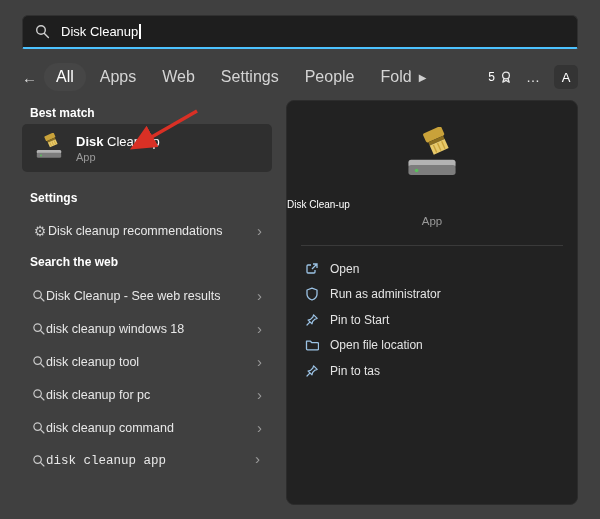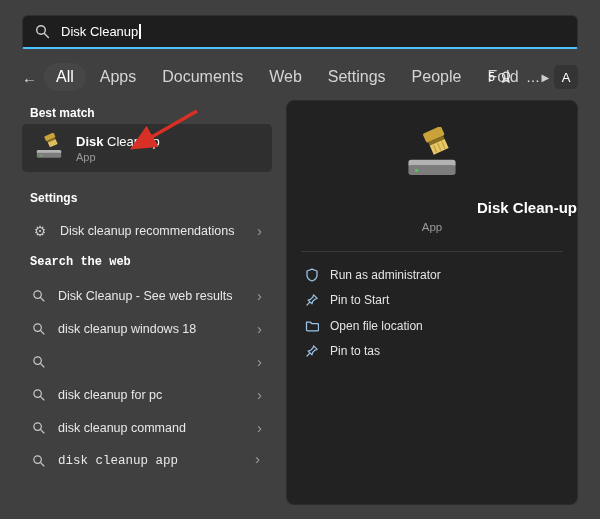--- a/index.html
+++ b/index.html
@@ -15,51 +15,51 @@
     border-radius:6px 6px 2px 2px;display:flex;align-items:center;
     padding:0 12px;box-sizing:border-box;
   }
   .search-bar .txt{color:#ffffff;font-size:13px;margin-left:11px;}
   .caret{display:inline-block;width:1.5px;height:15px;background:#fff;margin-left:1px;vertical-align:-3px;}
   
   .filter-row{position:absolute;left:22px;top:63px;right:22px;height:28px;display:flex;align-items:center;}
   .back-btn{color:#dddddd;font-size:15px;width:22px;text-align:left;cursor:pointer;}
   .pill{padding:5px 12px;border-radius:14px;color:#d4d4d4;font-size:16px;white-space:nowrap;cursor:pointer;margin-right:2px;}
   .pill.active{background:#464646;color:#ffffff;}
-  .pill.clip{max-width:34px;overflow:hidden;padding-right:0;margin-right:16px;}
+  .pill.clip{max-width:34px;overflow:hidden;padding-right:0;margin-right:0;}
   .play-btn{color:#cfcfcf;font-size:10px;padding:5px 7px;cursor:pointer;}
   .right-cluster{position:absolute;right:0;top:0;height:28px;display:flex;align-items:center;gap:13px;}
   .rewards{display:flex;align-items:center;gap:4px;color:#fff;font-size:12px;cursor:pointer;}
   .more-btn{color:#e8e8e8;font-size:14px;letter-spacing:1px;cursor:pointer;}
   .avatar{width:24px;height:24px;border-radius:5px;background:#343434;color:#fff;
     font-size:13px;display:flex;align-items:center;justify-content:center;cursor:pointer;}
   
   .sec-header{position:absolute;left:30px;color:#ffffff;font-size:12px;font-weight:700;}
   .best-card{
     position:absolute;left:22px;top:124px;width:250px;height:48px;background:#2f2f2f;
     border-radius:5px;display:flex;align-items:center;padding:0 12px;box-sizing:border-box;cursor:pointer;
   }
   .best-card .meta{margin-left:12px;}
   .bm-title{color:#ffffff;font-size:13px;}
   .bm-title .b{font-weight:700;}
   .bm-sub{color:#9a9a9a;font-size:11px;margin-top:2px;}
   .list-item{
     position:absolute;left:22px;width:250px;height:33px;display:flex;align-items:center;
     padding:0 10px;box-sizing:border-box;color:#e8e8e8;font-size:12.5px;cursor:pointer;border-radius:4px;
   }
-  .list-item .lbl{margin-left:12px;white-space:nowrap;overflow:hidden;text-align:right;}
+  .list-item .lbl{margin-left:0;white-space:nowrap;overflow:hidden;text-align:right;}
   .chev{margin-left:auto;color:#9a9a9a;font-size:15px;line-height:1;}
   .gear-glyph{font-size:14px;color:#c8c8c8;width:16px;text-align:center;}
   
   .right-panel{
     position:absolute;left:286px;top:100px;width:292px;height:405px;
     background:#222222;border:1px solid #2c2c2c;border-radius:8px;box-sizing:border-box;
   }
   .rp-icon{display:block;margin:26px auto 0 auto;}
-  .rp-title{text-align:right;color:#ffffff;font-size:15px;font-weight:700;margin-top:14px;}
+  .rp-title{text-align:left;color:#ffffff;font-size:10px;font-weight:400;margin-top:14px;}
   .rp-sub{text-align:center;color:#9a9a9a;font-size:11.5px;margin-top:5px;}
   .rp-divider{height:1px;background:#3a3a3a;margin:18px 14px 10px 14px;}
   .action-row{display:flex;align-items:center;height:25.5px;padding-left:18px;cursor:pointer;}
   .action-row .lbl{margin-left:11px;color:#e4e4e4;font-size:12px;white-space:nowrap;}
   
   .arrow-overlay{position:absolute;left:0;top:0;pointer-events:none;z-index:5;}
   .tooltip{
     position:absolute;left:367px;top:357px;z-index:6;background:#2d2d2d;
     border:1px solid #9a9a9a;border-radius:3px;padding:4px 9px;color:#f0f0f0;font-size:11px;
     box-shadow:0 2px 6px rgba(0,0,0,.5);white-space:nowrap;
@@ -77,21 +77,20 @@
       <line x1="9.4" y1="9.4" x2="13.4" y2="13.4" stroke="#cfcfcf" stroke-width="1.4" stroke-linecap="round"></line>
     </svg>
     <span class="txt">Disk Cleanup</span>
       <span class="caret"></span>
   </div>
 
   <div class="filter-row">
     <span class="back-btn">←</span>
     <span class="pill active">All</span>
     <span class="pill">Apps</span>
-    <span class="pill">Documents</span>
     <span class="pill">Web</span>
     <span class="pill">Settings</span>
     <span class="pill">People</span>
     <span class="pill clip">Fold</span>
     <span class="play-btn">▶</span>
 
     <div class="right-cluster">
       <span class="rewards">
         <span>5</span>
         <svg width="14" height="14" viewBox="0 0 14 14">
@@ -127,21 +126,21 @@
   </div>
 
   <div class="sec-header" style="top:191px;">Settings</div>
 
   <div class="list-item" style="top:214px;">
     <span class="gear-glyph">⚙</span>
     <span class="lbl">Disk cleanup recommendations</span>
     <span class="chev">›</span>
   </div>
 
-  <div class="sec-header" style="top:255px;font-family:Liberation Mono, monospace;">Search the web</div>
+  <div class="sec-header" style="top:255px;">Search the web</div>
 
   <div class="list-item" style="top:279px;">
     <svg width="14" height="14" viewBox="0 0 15 15">
         <circle cx="6" cy="6" r="4" fill="none" stroke="#c9c9c9" stroke-width="1.3"></circle>
         <line x1="9.2" y1="9.2" x2="12.8" y2="12.8" stroke="#c9c9c9" stroke-width="1.3" stroke-linecap="round"></line>
       </svg>
     <span class="lbl">Disk Cleanup - See web results</span>
     <span class="chev">›</span>
   </div>
   <div class="list-item" style="top:312px;">
@@ -150,20 +149,21 @@
         <line x1="9.2" y1="9.2" x2="12.8" y2="12.8" stroke="#c9c9c9" stroke-width="1.3" stroke-linecap="round"></line>
       </svg>
     <span class="lbl">disk cleanup windows 18</span>
     <span class="chev">›</span>
   </div>
   <div class="list-item" style="top:345px;">
     <svg width="14" height="14" viewBox="0 0 15 15">
         <circle cx="6" cy="6" r="4" fill="none" stroke="#c9c9c9" stroke-width="1.3"></circle>
         <line x1="9.2" y1="9.2" x2="12.8" y2="12.8" stroke="#c9c9c9" stroke-width="1.3" stroke-linecap="round"></line>
       </svg>
+    <span class="lbl">disk cleanup tool</span>
     <span class="chev">›</span>
   </div>
   <div class="list-item" style="top:378px;">
     <svg width="14" height="14" viewBox="0 0 15 15">
         <circle cx="6" cy="6" r="4" fill="none" stroke="#c9c9c9" stroke-width="1.3"></circle>
         <line x1="9.2" y1="9.2" x2="12.8" y2="12.8" stroke="#c9c9c9" stroke-width="1.3" stroke-linecap="round"></line>
       </svg>
     <span class="lbl">disk cleanup for pc</span>
     <span class="chev">›</span>
   </div>
@@ -197,20 +197,27 @@
         <line x1="39" y1="18" x2="39" y2="27" stroke="#c9a23a" stroke-width="1.5"></line>
         <line x1="44" y1="18" x2="44" y2="27" stroke="#c9a23a" stroke-width="1.5"></line>
       </g>
     </svg>
     <div class="rp-title">Disk Clean-up</div>
     <div class="rp-sub">App</div>
     <div class="rp-divider"></div>
 
     <div class="action-row">
       <svg width="14" height="14" viewBox="0 0 14 14">
+        <path d="M6 3 H3 a1 1 0 0 0 -1 1 v6 a1 1 0 0 0 1 1 h6 a1 1 0 0 0 1 -1 V8" fill="none" stroke="#9cc3e5" stroke-width="1.3"></path>
+        <path d="M8 2 h4 v4 M12 2 L7 7" fill="none" stroke="#9cc3e5" stroke-width="1.3"></path>
+      </svg>
+      <span class="lbl">Open</span>
+    </div>
+    <div class="action-row">
+      <svg width="14" height="14" viewBox="0 0 14 14">
         <path d="M7 1.2 L12 3 v4.2 C12 10.2 9.6 12 7 13 C4.4 12 2 10.2 2 7.2 V3 Z" fill="none" stroke="#9cc3e5" stroke-width="1.3" stroke-linejoin="round"></path>
       </svg>
       <span class="lbl">Run as administrator</span>
     </div>
     <div class="action-row">
       <svg width="14" height="14" viewBox="0 0 14 14">
         <path d="M8.6 1.8 l3.6 3.6 -2.2 .7 -2.4 2.4 -.6 2.4 -3.9 -3.9 2.4 -.6 2.4 -2.4 z" fill="none" stroke="#9cc3e5" stroke-width="1.2" stroke-linejoin="round"></path>
         <line x1="4.6" y1="9.4" x2="2" y2="12" stroke="#9cc3e5" stroke-width="1.2" stroke-linecap="round"></line>
       </svg>
       <span class="lbl">Pin to Start</span>

